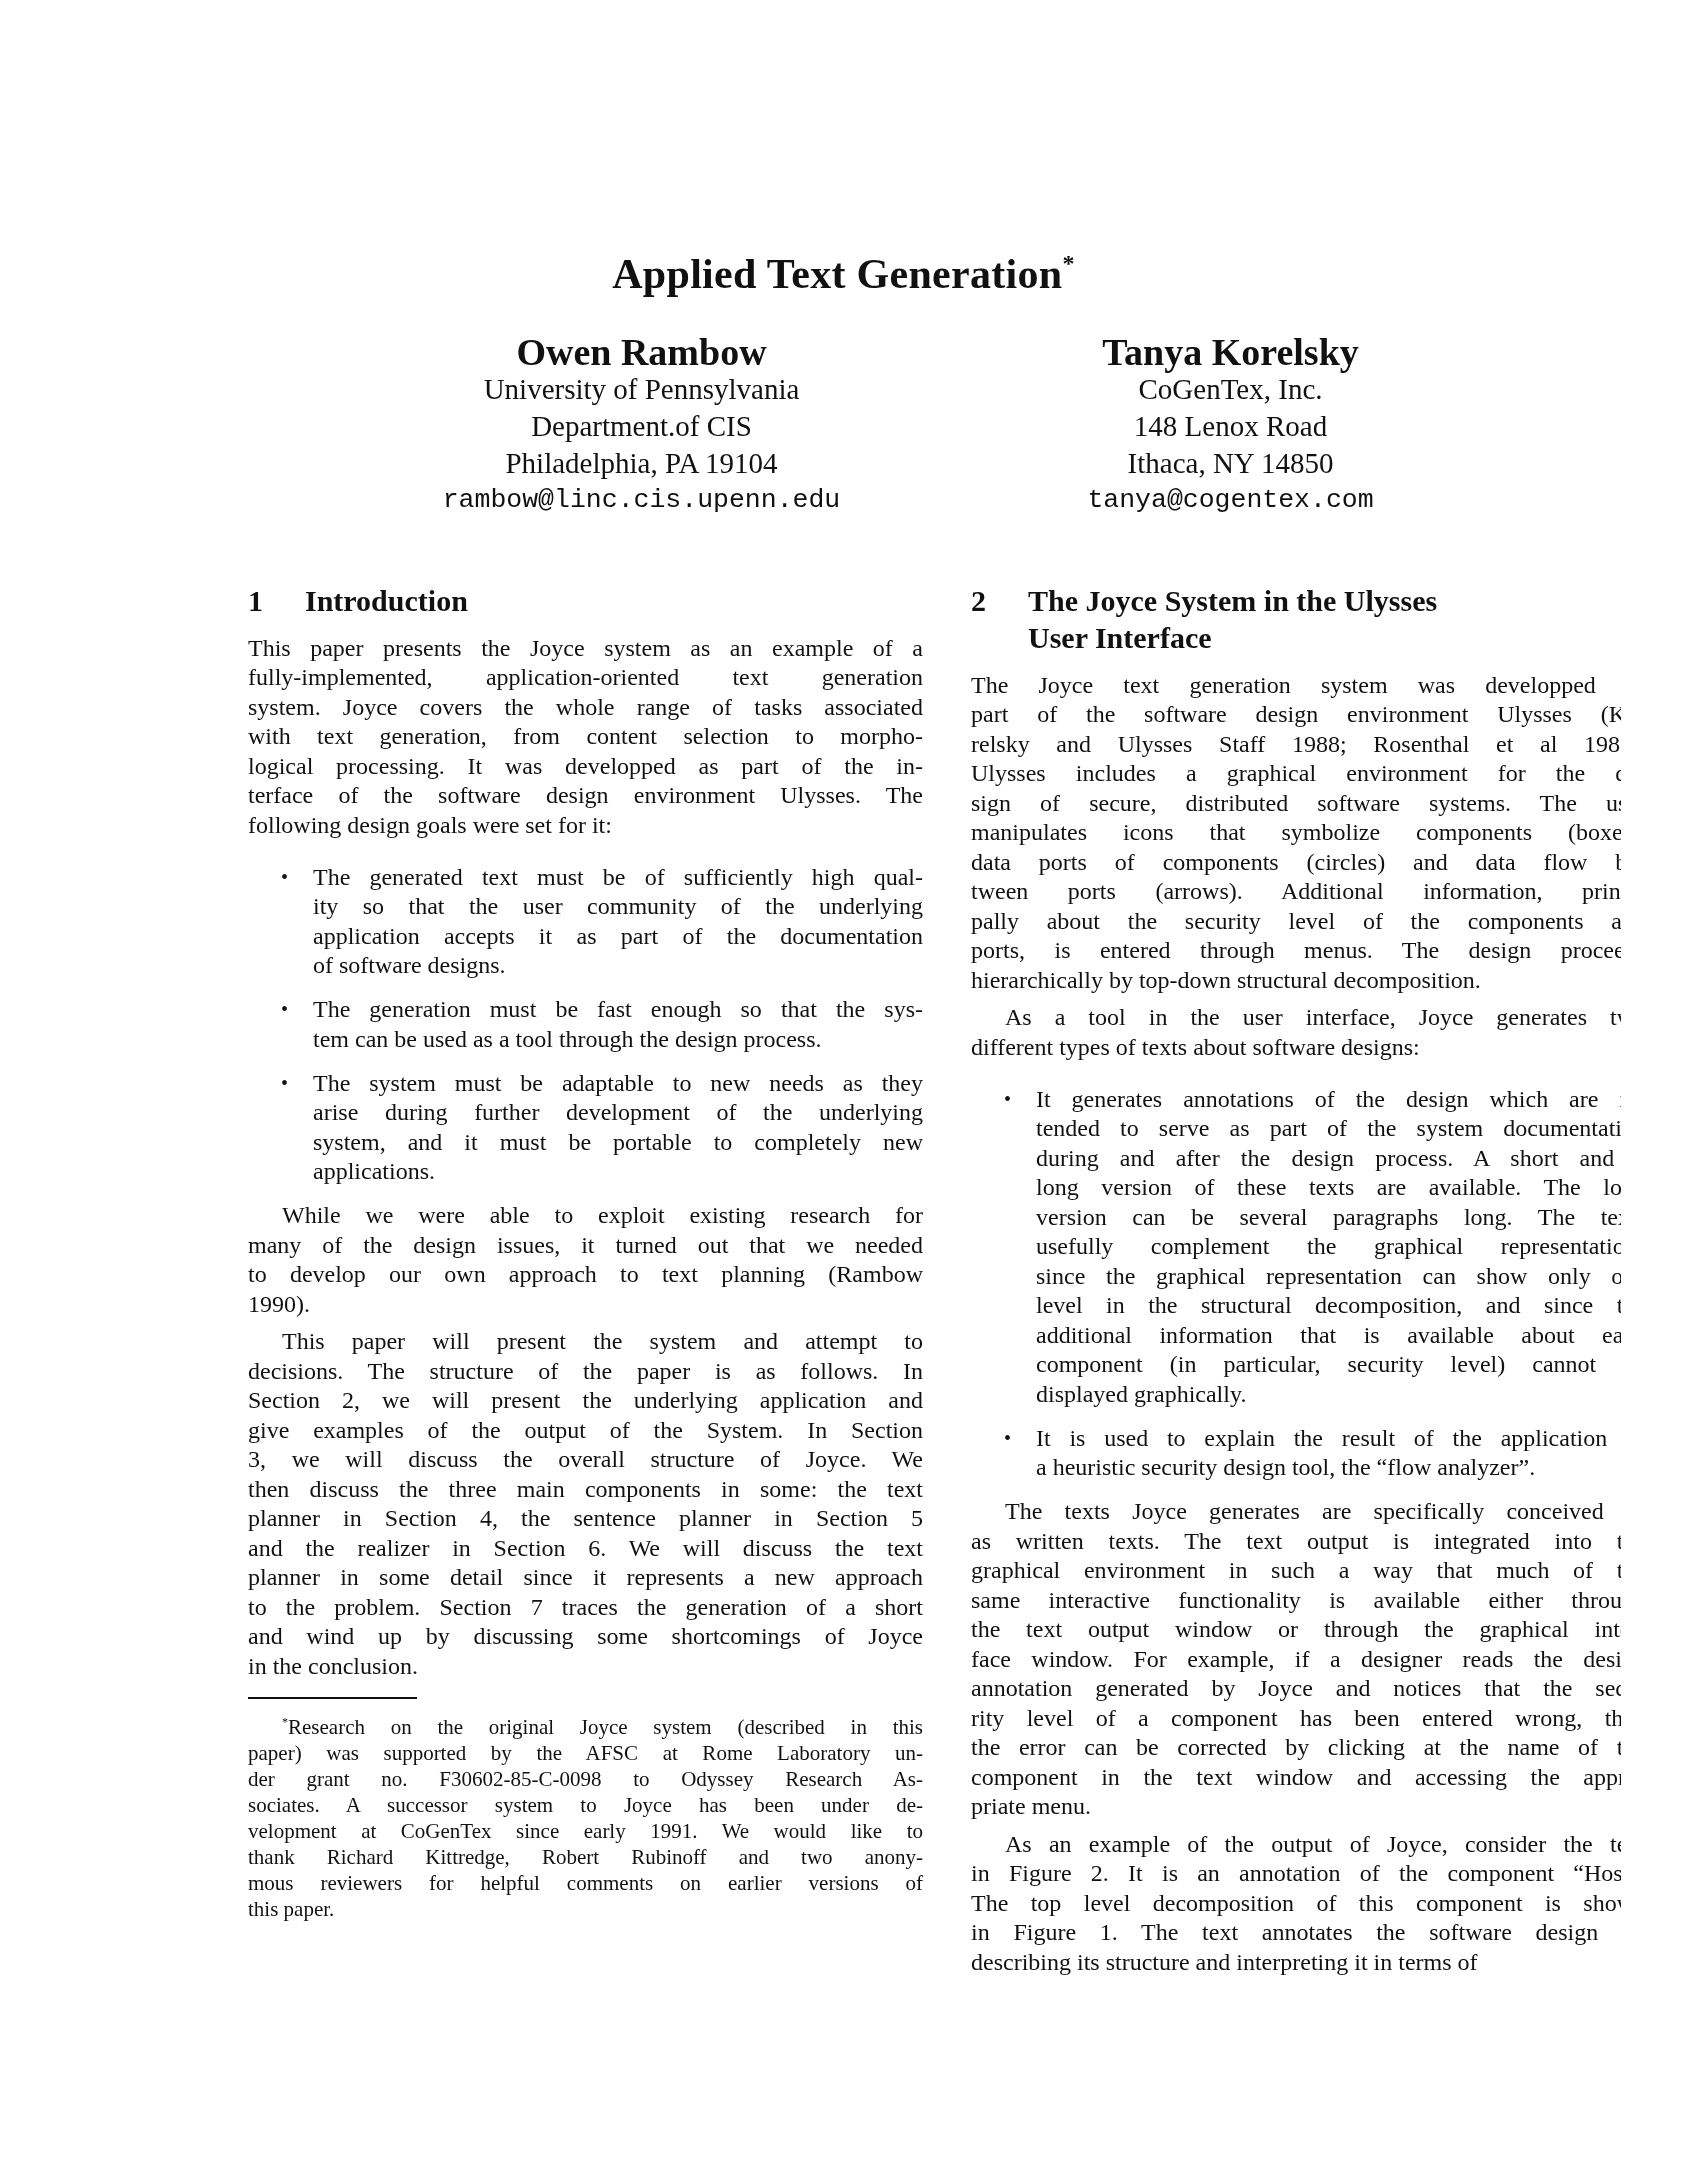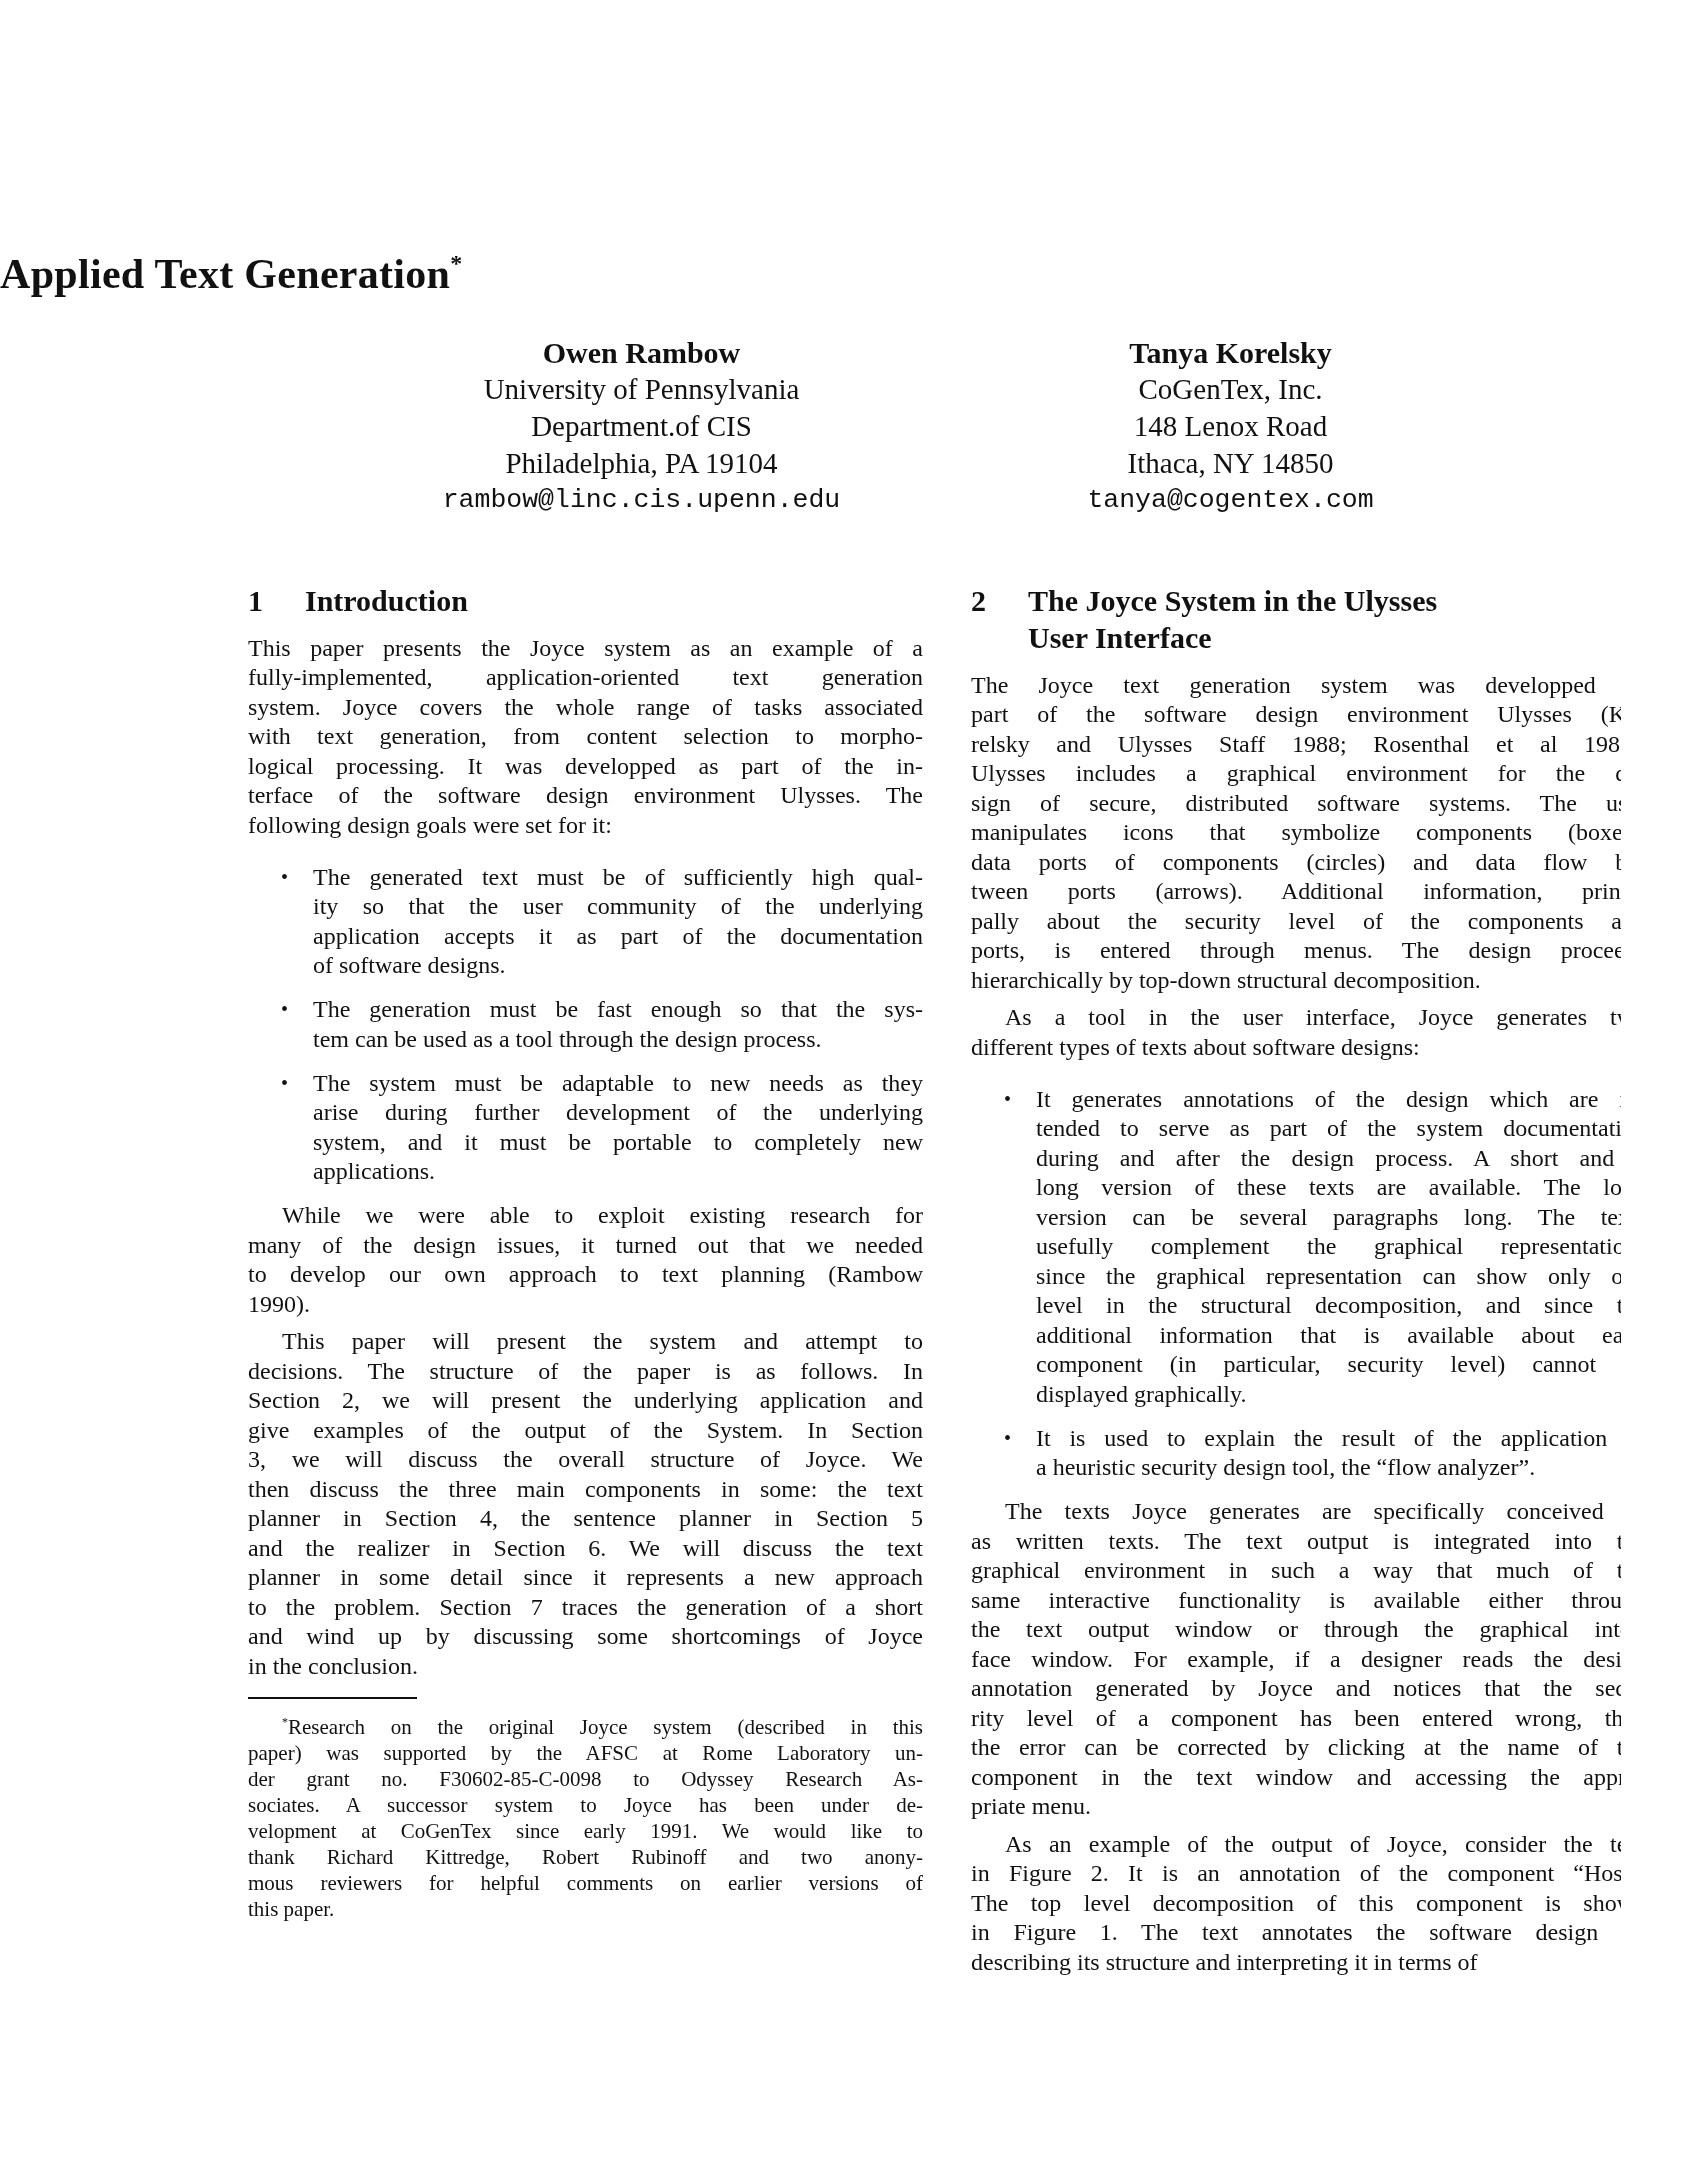--- a/index.html
+++ b/index.html
@@ -1,22 +1,22 @@
 <!DOCTYPE html>
 <html style="font-size:10.6px"><head>
 <meta charset="utf-8">
 <style>
   html, body { margin: 0; padding: 0; background: #ffffff; }
   body { width: 1687px; height: 2183px; position: relative; overflow: hidden;
          font-family: "Liberation Serif", "DejaVu Serif", serif; color: #111111; }
-  .title { position: absolute; left: 0; width: 1687px; top: 250px; text-align: left;
+  .title { position: absolute; left: 0; width: 1687px; top: 250px; text-align: center;
            font-size: 42px; font-weight: bold; letter-spacing: 0.3px; }
   .title sup { font-size: 24px; vertical-align: 17px; }
   .author { position: absolute; top: 334px; text-align: center; font-size: 29px; line-height: 37px; }
-  .author .name { font-weight: bold; font-size: 30px; }
+  .author .name { font-weight: bold; font-size: 38px; }
   .author .email { font-family: "Liberation Mono", "DejaVu Sans Mono", monospace; font-size: 26.5px; }
   #author-left { left: 410px; width: 463px; }
   #author-right { left: 1032px; width: 397px; }
 
   .col { position: absolute; top: 582px; font-size: 24px; line-height: 29.5px; }
   #col-left { left: 248px; width: 675px; }
   #col-right { left: 971px; width: 650px; overflow: hidden; height: 1456px; }
   #col-right .inner { width: 715px; }
 
   .sec-head { font-weight: bold; font-size: 30px; line-height: 37px; display: flex; }

